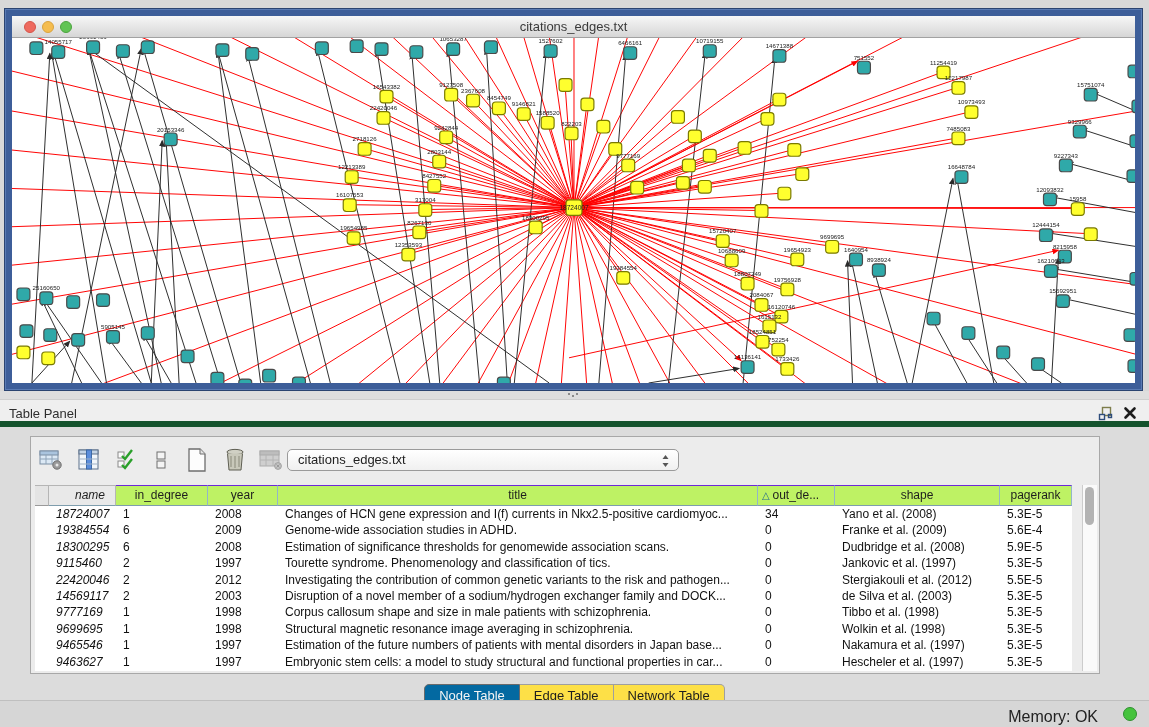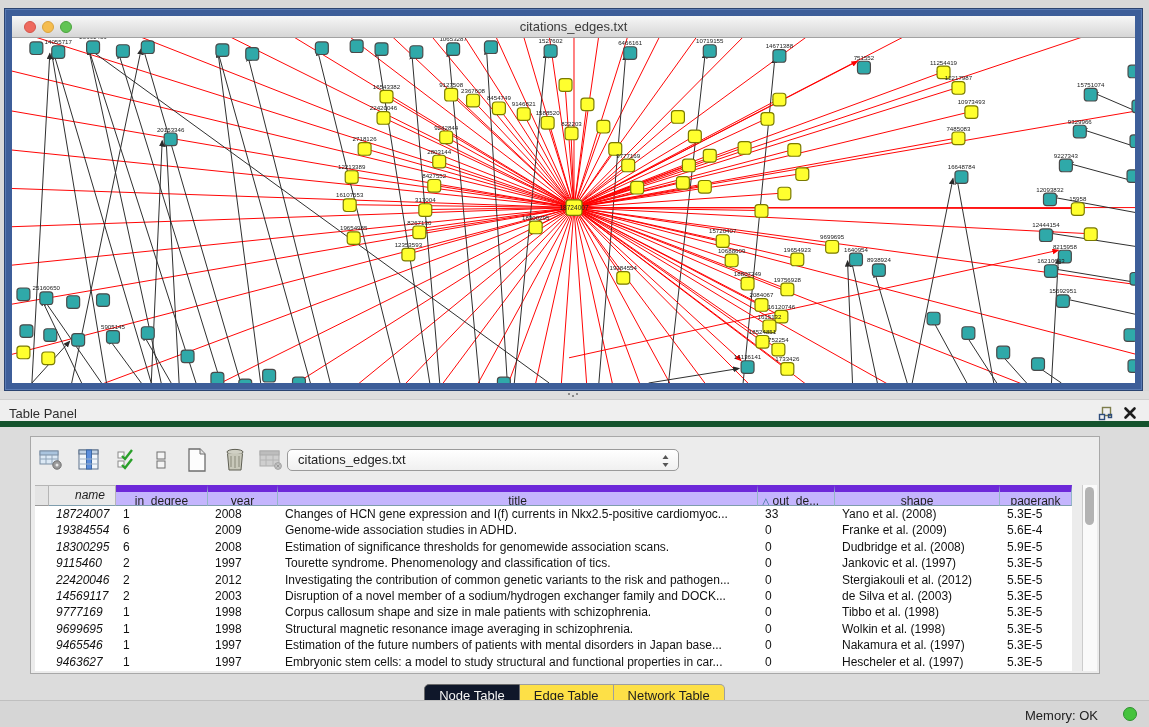--- a/index.html
+++ b/index.html
@@ -40,22 +40,22 @@
   
   #toolbar{position:absolute;left:0;top:0;right:0;height:46px;}
   .tbtn{position:absolute;top:9px;width:28px;height:28px;display:flex;align-items:center;
     justify-content:center;cursor:pointer;}
   #combo{position:absolute;left:256px;top:12px;width:392px;height:22px;
     background:linear-gradient(#ffffff,#f0f0f0);border:1px solid #9a9a9a;border-radius:5px;
     box-sizing:border-box;font-size:13px;color:#222;line-height:20px;padding-left:10px;cursor:pointer;}
   #combo-arrows{position:absolute;right:8px;top:2px;}
   
   #thead-row{position:absolute;left:4px;top:48px;height:21px;display:flex;}
-  .th{box-sizing:border-box;background:#c4b5fd;border-right:1px solid #93b6c8;
-    border-top:7px solid #6d28d9;border-bottom:1px solid #7e9dad;
+  .th{box-sizing:border-box;background:#bef264;border-right:1px solid #93b6c8;
+    border-top:1px solid #6d28d9;border-bottom:1px solid #7e9dad;
     font-size:12px;color:#1e1e1e;text-align:center;line-height:19px;overflow:hidden;white-space:nowrap;}
   .th.gutter{width:14px;background:#e4e4e4;border-right:1px solid #b5b5b5;border-top:1px solid #b5b5b5;border-bottom:1px solid #9a9a9a;}
   .th.c0{width:67px;background:#e9e9e9;border-right:1px solid #b5b5b5;border-top:1px solid #b5b5b5;text-align:right;padding-right:10px;}
   .th.c4{text-align:left;padding-left:4px;}
   .c0{width:67px;font-style:italic;}.c1{width:92px;}.c2{width:70px;}.c3{width:480px;}.c4{width:77px;}.c5{width:165px;}.c6{width:72px;}
   #tbody{position:absolute;left:4px;top:69px;width:1037px;bottom:2px;background:#ffffff;overflow:hidden;}
   .tr{height:16.4px;display:flex;white-space:nowrap;}
   .td{box-sizing:border-box;font-size:12px;color:#111;line-height:16px;overflow:hidden;
     text-overflow:clip;padding-left:7px;}
   .td.gutter{width:14px;padding:0;background:#ffffff;}
@@ -63,25 +63,25 @@
   
   #vscroll{position:absolute;right:2px;top:48px;bottom:2px;width:15px;background:#fafafa;
     border-left:1px solid #cccccc;box-sizing:border-box;}
   #vthumb{position:absolute;left:2px;top:2px;width:9px;height:38px;border-radius:5px;background:#b3b3b3;}
   
   #tabs{position:absolute;left:0;right:0;top:257px;text-align:center;}
   .tab{display:inline-block;font-size:13px;padding:3px 14px;background:#fde047;color:#1e1e1e;
     border:1px solid #9f9f9f;border-left:none;cursor:pointer;vertical-align:top;}
   .tab.first{border-left:1px solid #9f9f9f;border-radius:5px 0 0 5px;}
   .tab.last{border-radius:0 5px 5px 0;}
-  .tab.sel{background:#0f172a;color:#f4f4f4;border-color:#6a6a6a;}
+  .tab.sel{background:#0369a1;color:#f4f4f4;border-color:#6a6a6a;}
   
   #status{position:absolute;left:0;top:700px;width:1149px;height:27px;background:#d6d6d6;
     border-top:1px solid #bfbfbf;box-sizing:border-box;}
-  #mem-label{position:absolute;right:51px;top:7px;font-size:13px;color:#222;}
+  #mem-label{position:absolute;right:51px;top:7px;font-size:16px;color:#222;}
   #mem-dot{position:absolute;right:12px;top:6px;width:14px;height:14px;border-radius:50%;
     background:#45c33d;border:1px solid #2f9030;box-sizing:border-box;}
 </style>
 </head>
 <body>
 
 <div id="net-window">
   <div id="titlebar">
     <span class="tl" id="tl-close"></span>
     <span class="tl" id="tl-min"></span>
@@ -536,21 +536,21 @@
         <div class="th c5">shape</div>
         <div class="th c6">pagerank</div>
       </div>
     <div id="tbody">
         <div class="tr">
           <div class="td gutter"></div>
           <div class="td c0">18724007</div>
           <div class="td c1">1</div>
           <div class="td c2">2008</div>
           <div class="td c3">Changes of HCN gene expression and I(f) currents in Nkx2.5-positive cardiomyoc...</div>
-          <div class="td c4">33</div>
+          <div class="td c4">34</div>
           <div class="td c5">Yano et al. (2008)</div>
           <div class="td c6">5.3E-5</div>
         </div>
         <div class="tr">
           <div class="td gutter"></div>
           <div class="td c0">19384554</div>
           <div class="td c1">6</div>
           <div class="td c2">2009</div>
           <div class="td c3">Genome-wide association studies in ADHD.</div>
           <div class="td c4">0</div>

